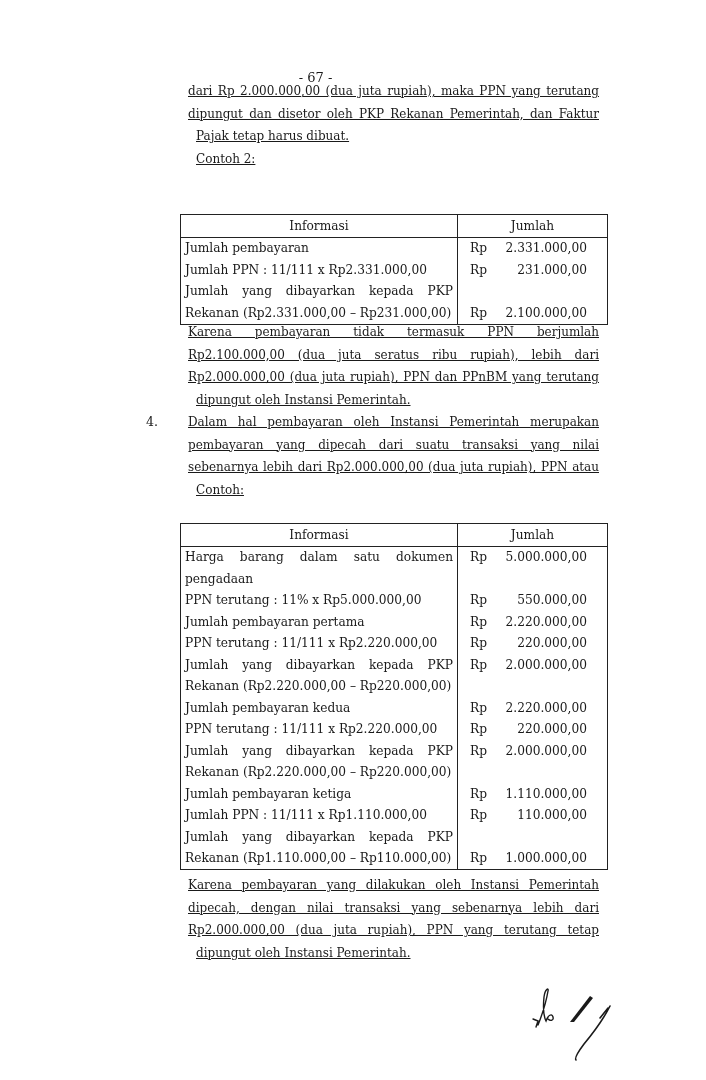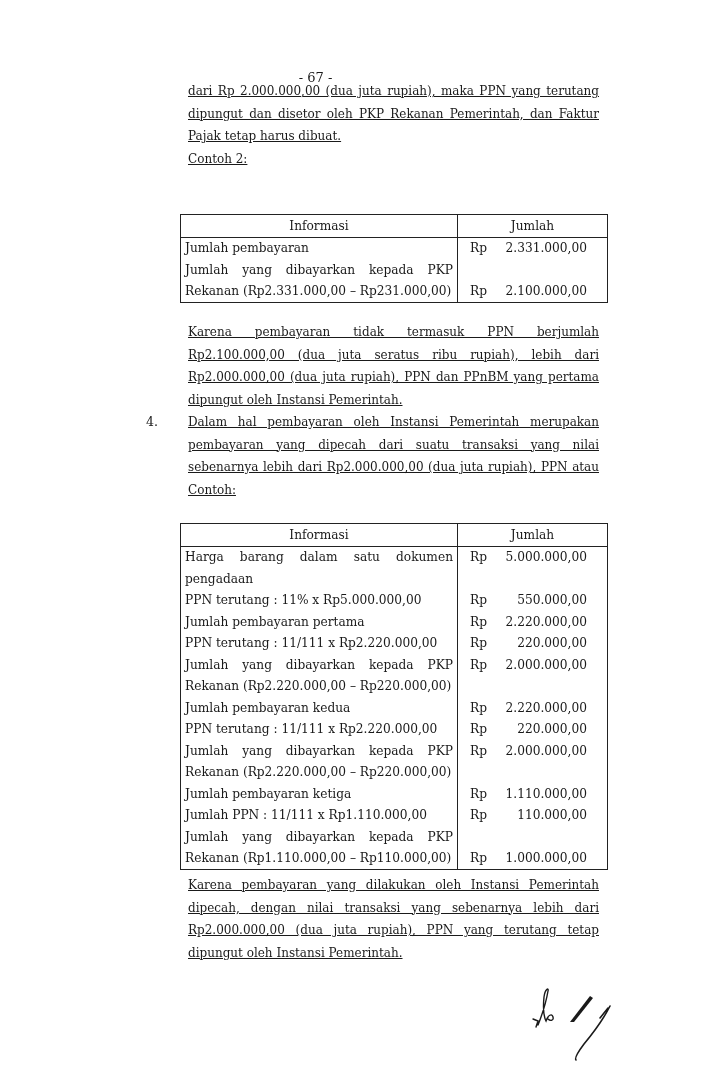--- a/index.html
+++ b/index.html
@@ -7,21 +7,21 @@
     width: 706px; height: 1080px; position: relative; overflow: hidden;
     font-family: "DejaVu Serif", "Liberation Serif", serif;
     color: #1a1a1a;
   }
   .page-number {
     position: absolute; top: 70px; left: 0; width: 631px;
     text-align: center; font-size: 13px;
   }
   .block { position: absolute; left: 188px; width: 411px; font-size: 12px; line-height: 22.6px; text-decoration: underline; }
   .line { display: block; text-align: justify; text-align-last: justify; white-space: nowrap; }
-  .line.last { text-align-last: left; }
+  .line.last { text-align-last: left; margin-left: 8px; }
   .num { position: absolute; left: 146px; font-size: 12.6px; }
   table.doc {
     position: absolute; left: 180px; border-collapse: collapse;
     font-size: 12.2px; border: 1.4px solid #222;
   }
   table.doc td, table.doc th { padding: 0 4px; height: 21.5px; vertical-align: middle; }
   table.doc th { font-weight: normal; text-align: center; border-bottom: 1.2px solid #222; }
   table.doc .c-info { width: 268px; border-right: 1.2px solid #222; }
   table.doc .c-rp { width: 24px; padding-left: 5px; padding-right: 0; text-align: right; }
   table.doc .c-amt { width: 96px; text-align: right; padding-right: 20px; }
@@ -45,38 +45,43 @@
       <tr>
     <th class="c-info">Informasi</th>
     <th colspan="2">Jumlah</th>
   </tr>
   <tr>
     <td class="c-info">Jumlah pembayaran</td>
     <td class="c-rp">Rp</td>
     <td class="c-amt">2.331.000,00</td>
   </tr>
   <tr>
+    <td class="c-info">Jumlah PPN : 11/111 x Rp2.331.000,00</td>
+    <td class="c-rp">Rp</td>
+    <td class="c-amt">231.000,00</td>
+  </tr>
+  <tr>
     <td class="c-info">
           <span class="info-just">Jumlah yang dibayarkan kepada PKP</span>
         </td>
     <td class="c-rp"></td>
     <td class="c-amt"></td>
   </tr>
   <tr>
     <td class="c-info">Rekanan (Rp2.331.000,00 – Rp231.000,00)</td>
     <td class="c-rp">Rp</td>
     <td class="c-amt">2.100.000,00</td>
   </tr>
 </tbody>
   </table>
 
 <div class="block" style="top:321px;">
   <span class="line">Karena pembayaran tidak termasuk PPN berjumlah</span>
   <span class="line">Rp2.100.000,00 (dua juta seratus ribu rupiah), lebih dari</span>
-  <span class="line">Rp2.000.000,00 (dua juta rupiah), PPN dan PPnBM yang pertama</span>
+  <span class="line">Rp2.000.000,00 (dua juta rupiah), PPN dan PPnBM yang terutang</span>
   <span class="line last">dipungut oleh Instansi Pemerintah.</span>
 </div>
 
 <div class="num" style="top:411px; line-height:22.6px;">4.</div>
 <div class="block" style="top:411px;">
   <span class="line">Dalam hal pembayaran oleh Instansi Pemerintah merupakan</span>
   <span class="line">pembayaran yang dipecah dari suatu transaksi yang nilai</span>
   <span class="line">sebenarnya lebih dari Rp2.000.000,00 (dua juta rupiah), PPN atau</span>
   <span class="line last">Contoh:</span>
 </div>

